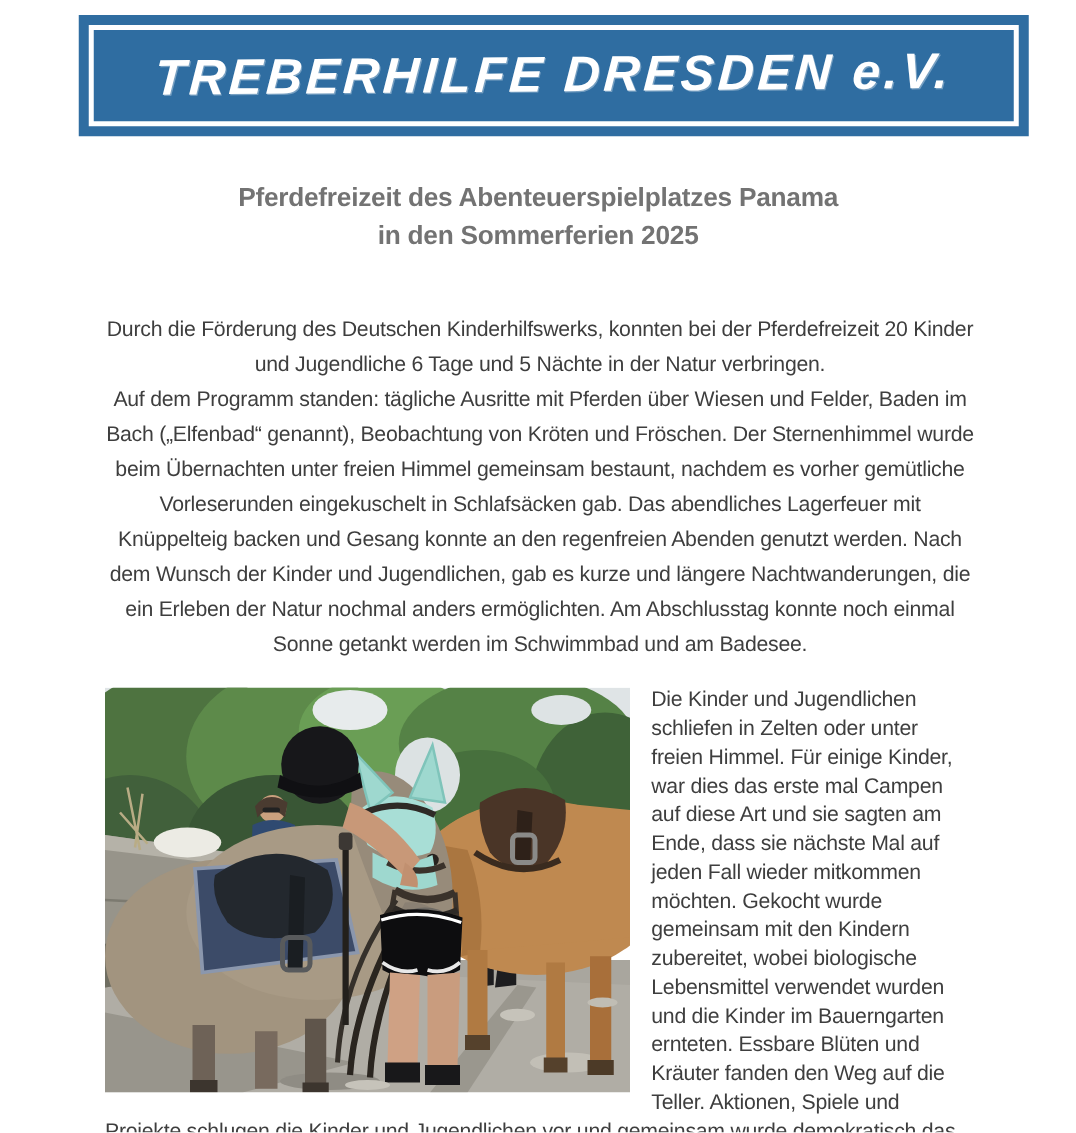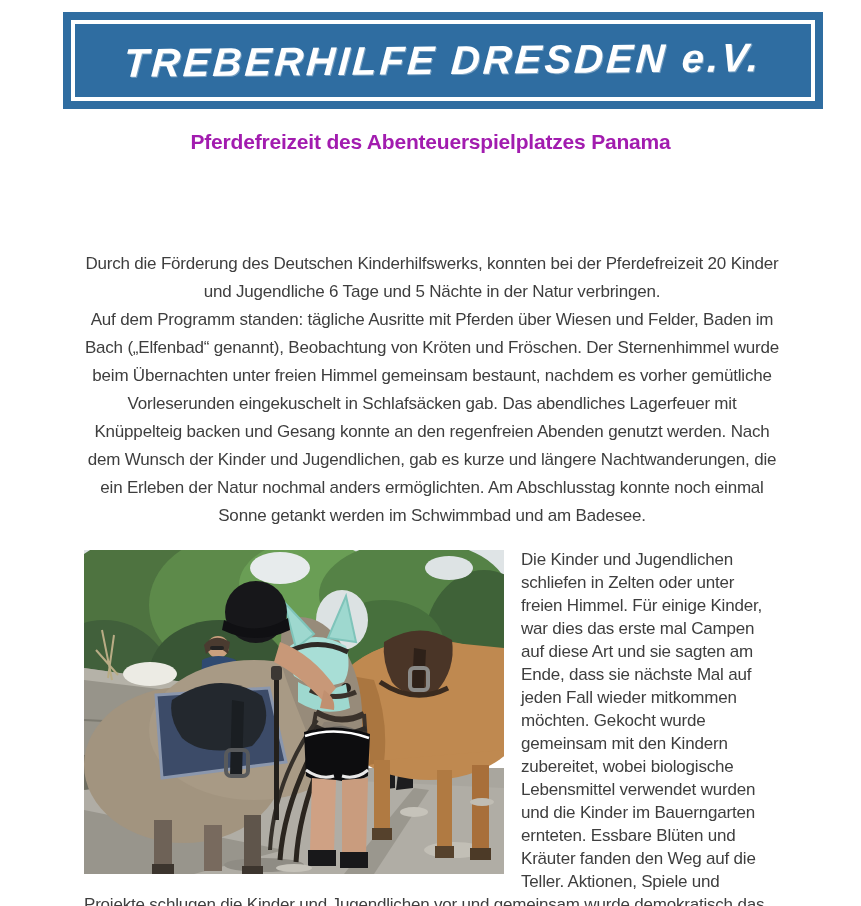--- a/index.html
+++ b/index.html
@@ -36,24 +36,24 @@
     font-size: 40px;
     letter-spacing: 3px;
     white-space: nowrap;
     transform: skewX(-4deg) rotate(-0.5deg);
     text-shadow: 1px 1px 0 rgba(255,255,255,0.35);
   }
 
   
   .doc-title {
     position: absolute;
-    left: 0; top: 127px;
+    left: 0; top: 144px;
     width: 100%;
     text-align: center;
-    color: #a21caf;
+    color: #737373;
     font-size: 21px;
     font-weight: bold;
     line-height: 30px;
     letter-spacing: -0.2px;
   }
 
   
   .content {
     position: absolute;
     left: 84px; top: 250px;
@@ -85,20 +85,21 @@
 
 <div class="page">
 
   <div class="banner">
     <div class="banner-inner"></div>
     <div class="banner-text">TREBERHILFE DRESDEN e.V.</div>
   </div>
 
   <div class="doc-title">
     <div>Pferdefreizeit des Abenteuerspielplatzes Panama</div>
+    <div>in den Sommerferien 2025</div>
   </div>
 
   <div class="content">
 
     <div class="para1">Durch die Förderung des Deutschen Kinderhilfswerks, konnten bei der Pferdefreizeit 20 Kinder und Jugendliche 6 Tage und 5 Nächte in der Natur verbringen.
 Auf dem Programm standen: tägliche Ausritte mit Pferden über Wiesen und Felder, Baden im Bach („Elfenbad“ genannt), Beobachtung von Kröten und Fröschen. Der Sternenhimmel wurde beim Übernachten unter freien Himmel gemeinsam bestaunt, nachdem es vorher gemütliche Vorleserunden eingekuschelt in Schlafsäcken gab. Das abendliches Lagerfeuer mit Knüppelteig backen und Gesang konnte an den regenfreien Abenden genutzt werden. Nach dem Wunsch der Kinder und Jugendlichen, gab es kurze und längere Nachtwanderungen, die ein Erleben der Natur nochmal anders ermöglichten. Am Abschlusstag konnte noch einmal Sonne getankt werden im Schwimmbad und am Badesee.</div>
 
     <div class="photo-section">
       <div class="photo-frame">
         <svg width="420" height="324" viewBox="0 0 420 324" xmlns="http://www.w3.org/2000/svg">

